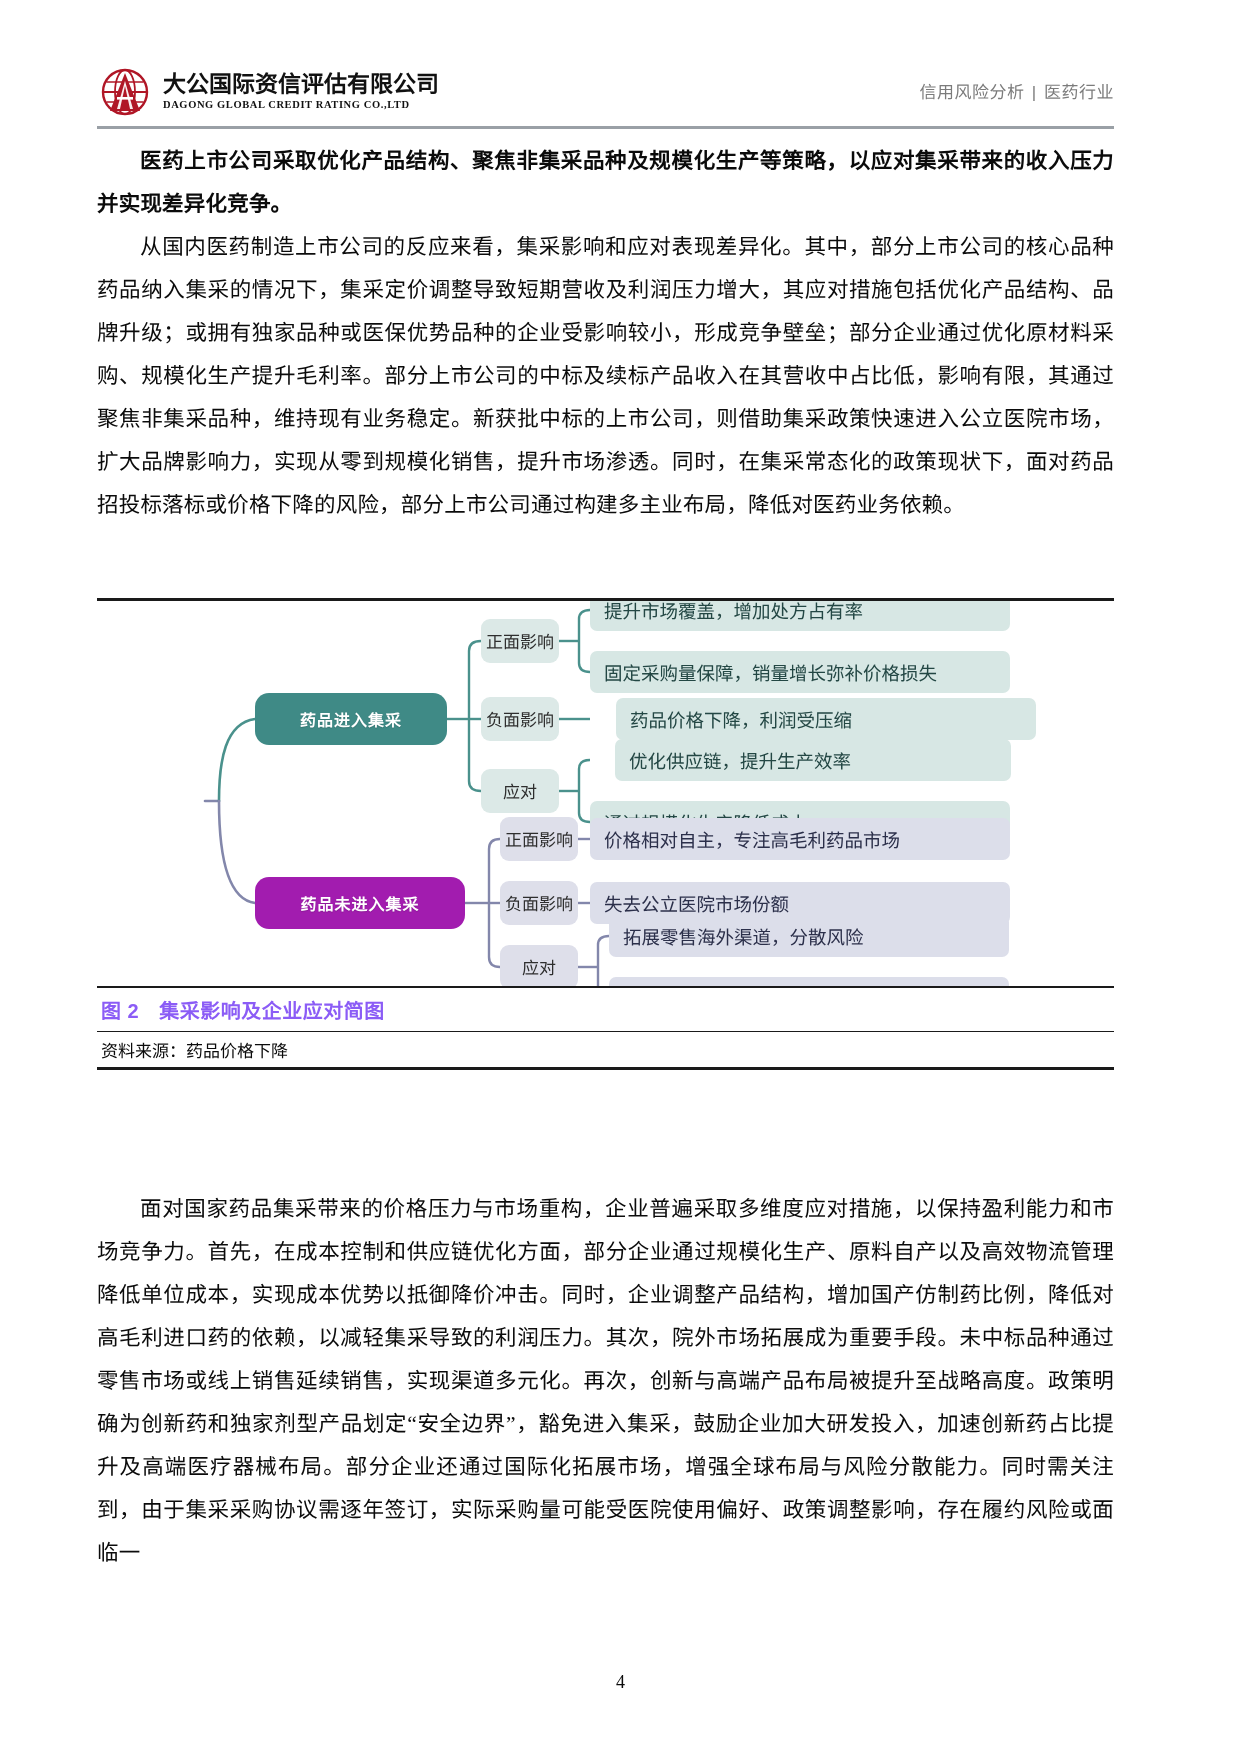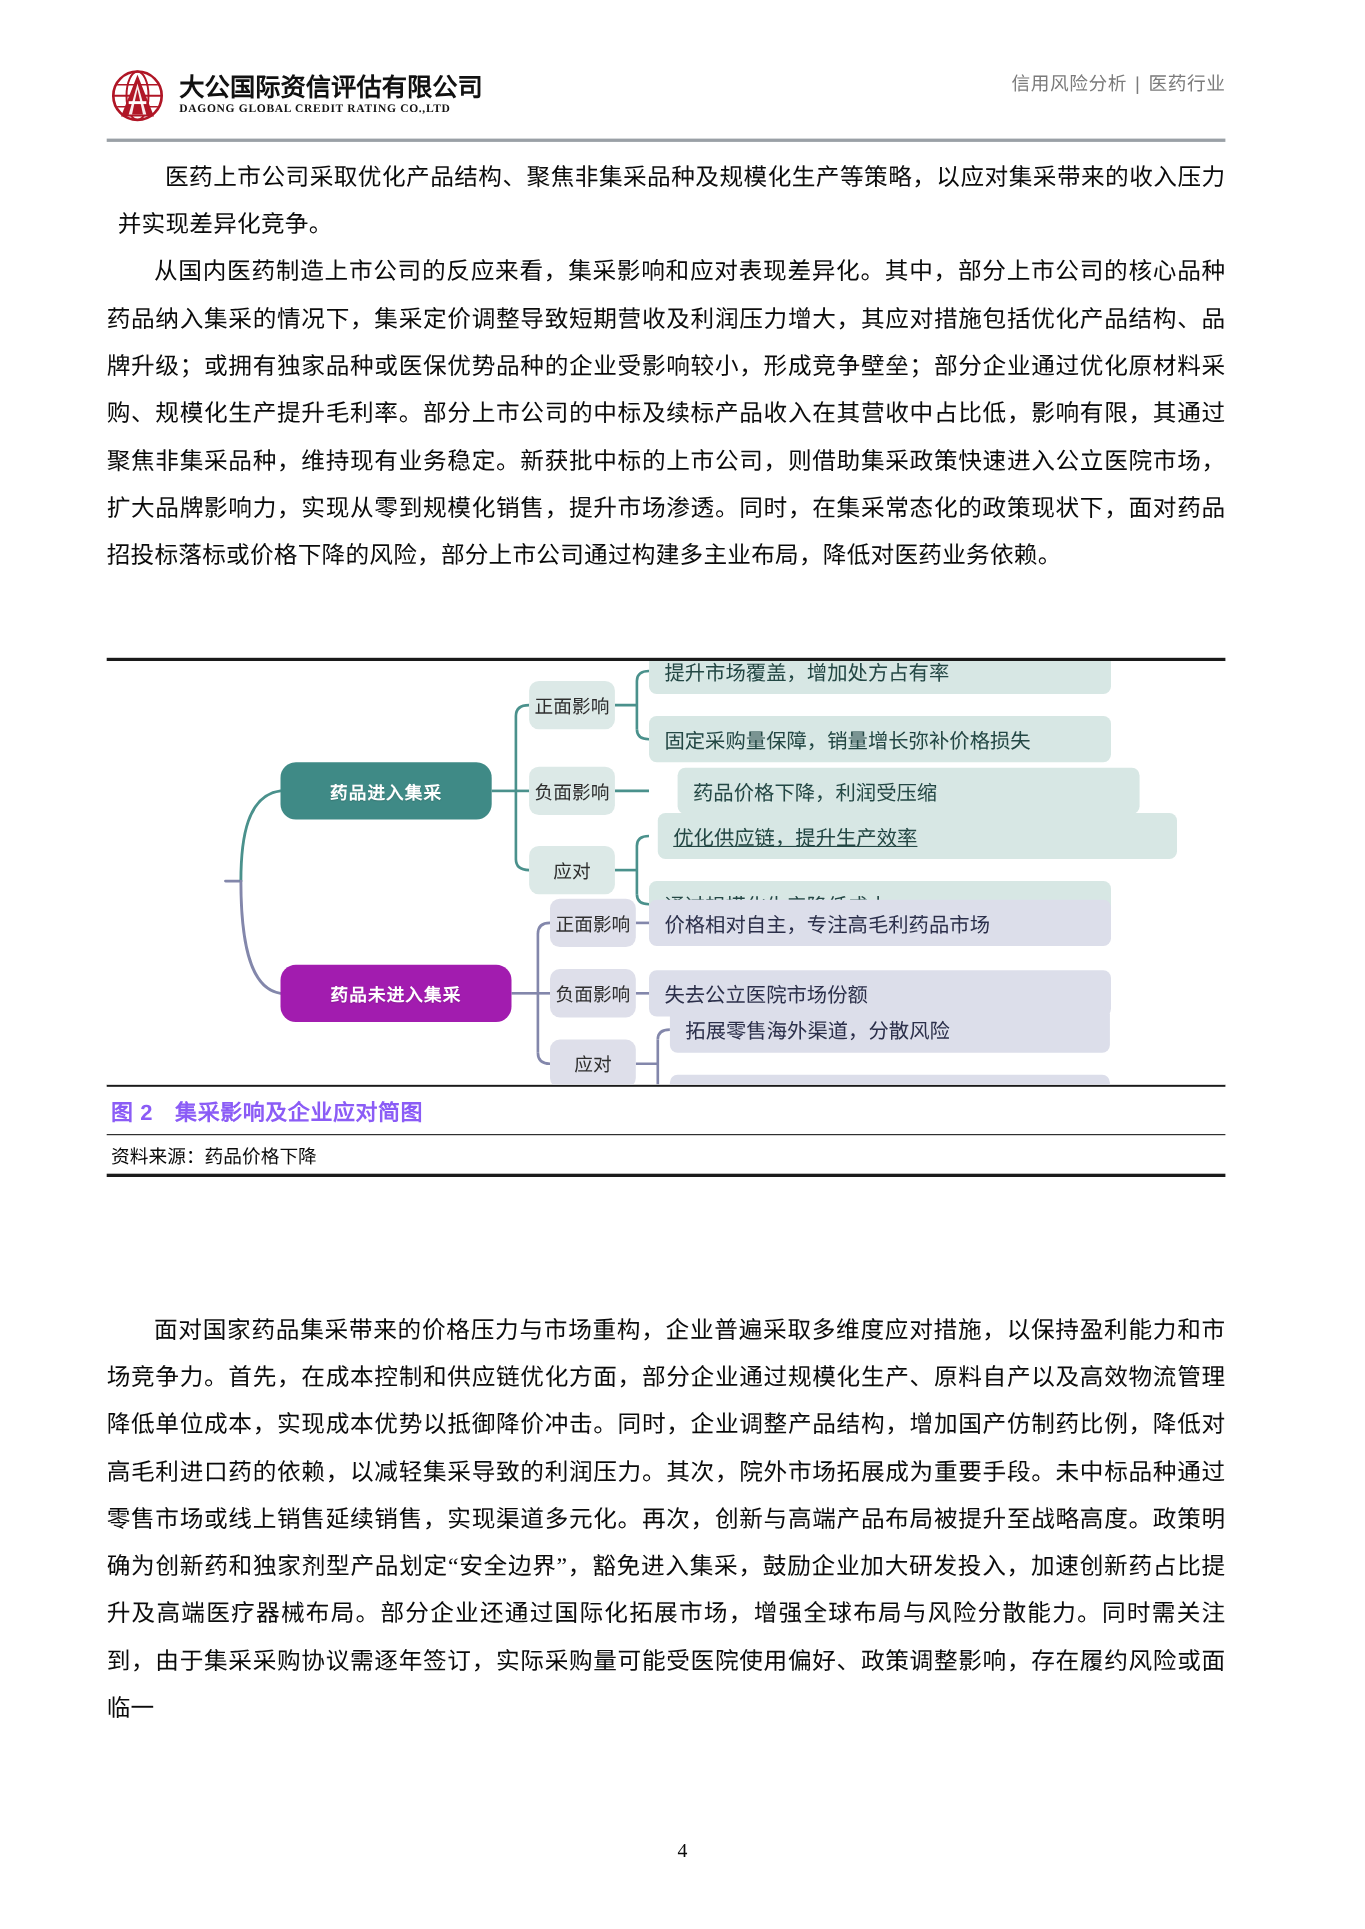--- a/index.html
+++ b/index.html
@@ -18,21 +18,21 @@
     width:1241px;height:1754px;
     box-sizing:border-box;
     padding:0;
   }
 
   
   .header{
     position:absolute;
     left:97px;top:62px;
     width:1017px;height:62px;
-    display:flex;align-items:flex-start;
+    display:flex;align-items:center;
     justify-content:space-between;
   }
   .brand{
     display:flex;align-items:center;gap:10px;
     padding-bottom:2px;
   }
   .brand-logo{
     width:56px;height:50px;
     flex:0 0 auto;
     position:relative;
@@ -72,21 +72,21 @@
     margin:0;
     font-family:"Liberation Serif","DejaVu Serif",serif;
     font-size:21.5px;
     line-height:43px;
     color:#0b0b0b;
     text-align:justify;
     text-justify:inter-ideograph;
     letter-spacing:0.2px;
   }
   p.para.indent{text-indent:2em;}
-  p.para.bold{font-weight:normal;margin-left:10px;}
+  p.para.bold{font-weight:bold;}
 
   
   .figure-block{
     position:absolute;
     left:97px;top:598px;
     width:1017px;
   }
   .fig-rule-top{
     width:100%;height:2.5px;background:#1a1a1a;
   }
@@ -273,21 +273,21 @@
       <div class="node node-mid teal" style="left:384px;top:96px;width:78px;height:44px;">
         <span>负面影响</span>
       </div>
       <div class="node node-leaf teal" style="left:519px;top:97px;width:420px;height:42px;">
         <span>药品价格下降，利润受压缩</span>
       </div>
 
       <div class="node node-mid teal" style="left:384px;top:168px;width:78px;height:44px;">
         <span>应对</span>
       </div>
-      <div class="node node-leaf teal" style="left:501px;top:138px;width:472px;height:42px;text-decoration:underline;">
+      <div class="node node-leaf teal" style="left:518px;top:138px;width:396px;height:42px;">
         <span>优化供应链，提升生产效率</span>
       </div>
       <div class="node node-leaf teal" style="left:493px;top:200px;width:420px;height:42px;">
         <span>通过规模化生产降低成本</span>
       </div>
 
       <div class="node node-root purple" style="left:158px;top:276px;width:210px;height:52px;">
         <span>药品未进入集采</span>
       </div>
 

